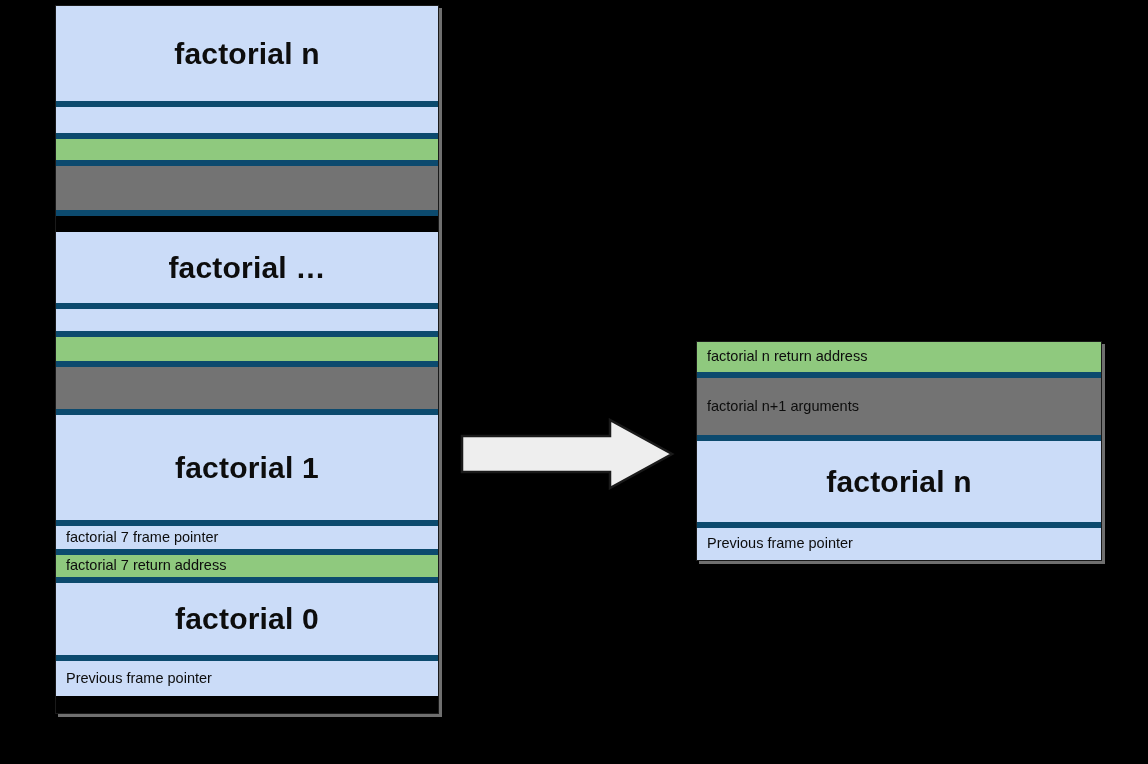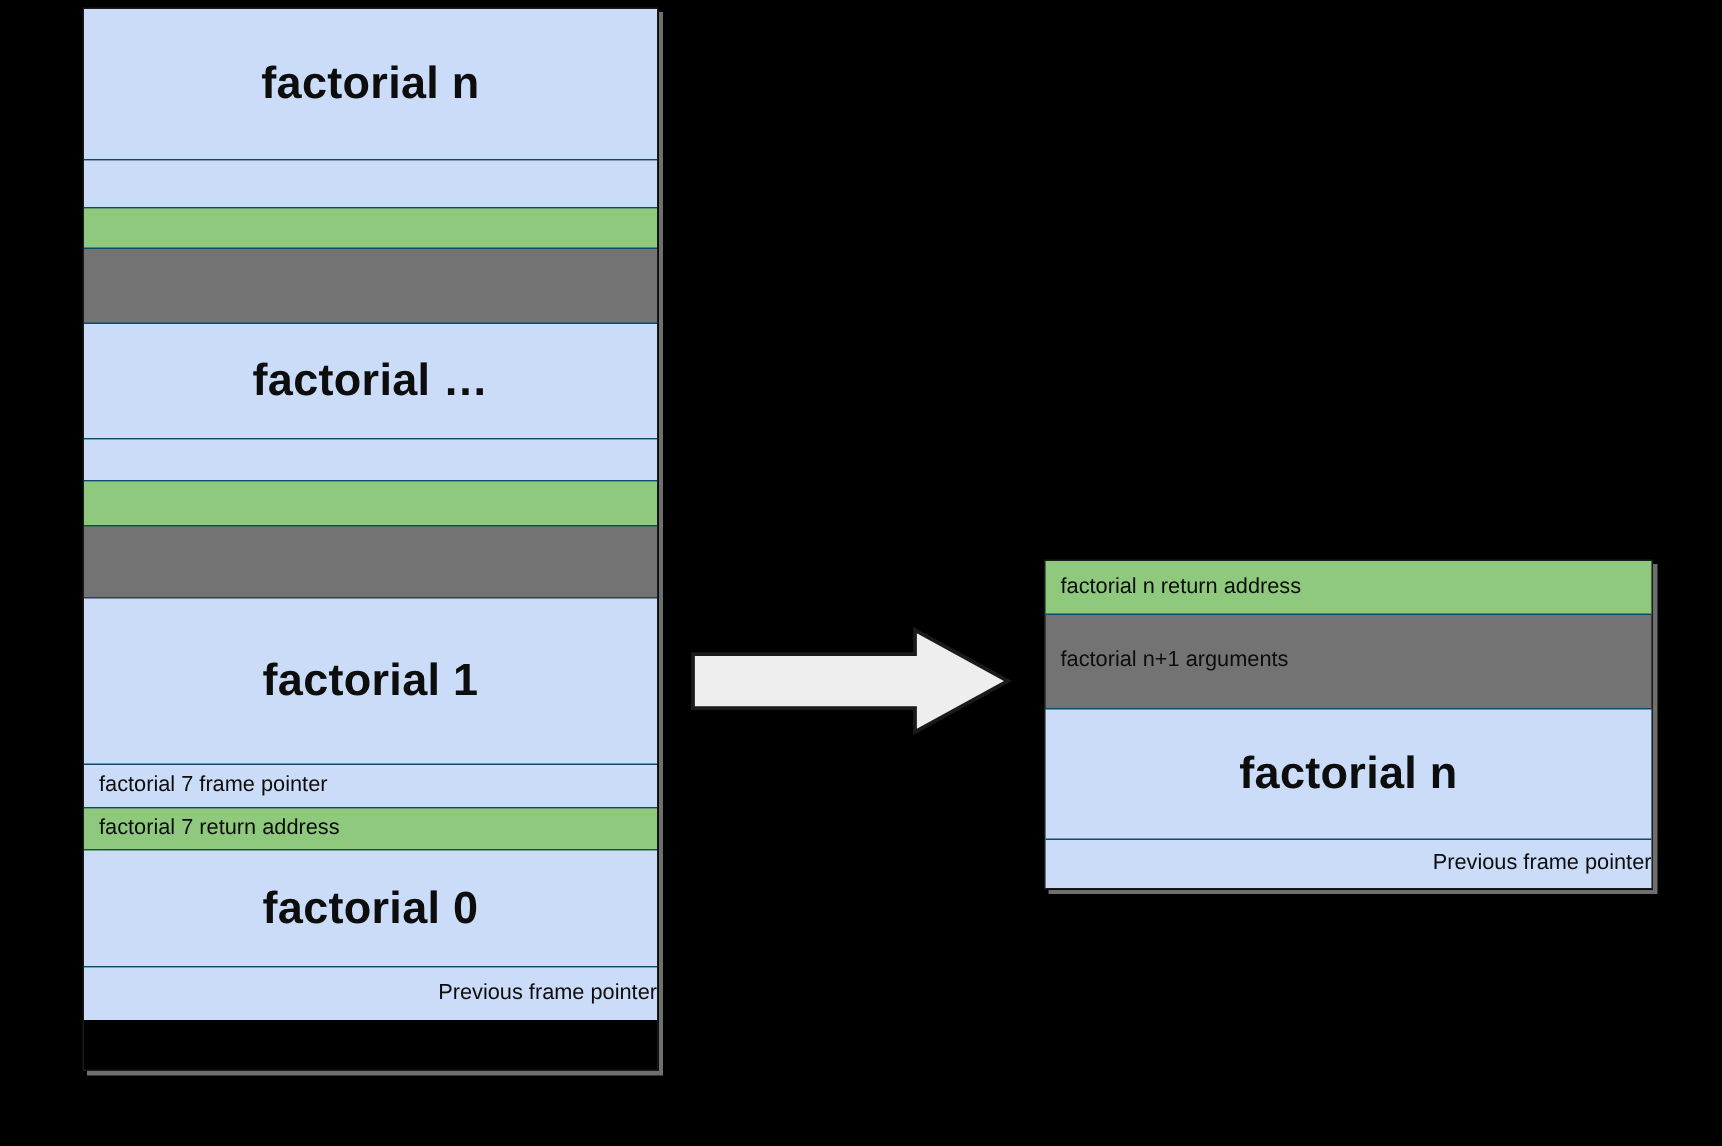--- a/index.html
+++ b/index.html
@@ -18,26 +18,26 @@
   
   .stack {
     position: absolute;
     box-sizing: border-box;
     border: 1px solid #1a1a1a;
     box-shadow: 3px 3px 0 rgba(130,130,130,0.85);
   }
 
   .row {
     box-sizing: border-box;
-    border-bottom: 1px solid #0c4a6e;
+    border-bottom: 6px solid #0c4a6e;
     display: flex;
     align-items: center;
     overflow: hidden;
   }
-  .row:last-child { border-bottom: none; justify-content: flex-end; }
+  .row:last-child { border-bottom: none; }
 
   .row.blue   { background: #cbdcf8; }
   .row.green  { background: #8fc97e; }
   .row.yellow { background: #737373; text-align: center; }
 
   
   .row.big {
     justify-content: center;
   }
   .row.big .label {
@@ -63,21 +63,21 @@
   #left-stack {
     left: 55px;
     top: 5px;
     width: 384px;
     height: 709px;
   }
 
   
   #right-stack {
     left: 696px;
-    top: 373px;
+    top: 341px;
     width: 406px;
     height: 220px;
   }
 
   
   #arrow {
     position: absolute;
     left: 460px;
     top: 418px;
     width: 216px;
@@ -93,21 +93,21 @@
     </div>
     <div class="row blue small" style="height: 32px;">
       <span class="label"></span>
     </div>
     <div class="row green small" style="height: 27px;">
       <span class="label"></span>
     </div>
     <div class="row yellow small" style="height: 50px;">
       <span class="label"></span>
     </div>
-    <div class="row blue big" style="height: 77px;">
+    <div class="row blue big" style="height: 77px; margin-top: 16px;">
       <span class="label">factorial …</span>
     </div>
     <div class="row blue small" style="height: 28px;">
       <span class="label"></span>
     </div>
     <div class="row green small" style="height: 30px;">
       <span class="label"></span>
     </div>
     <div class="row yellow small" style="height: 48px;">
       <span class="label"></span>

